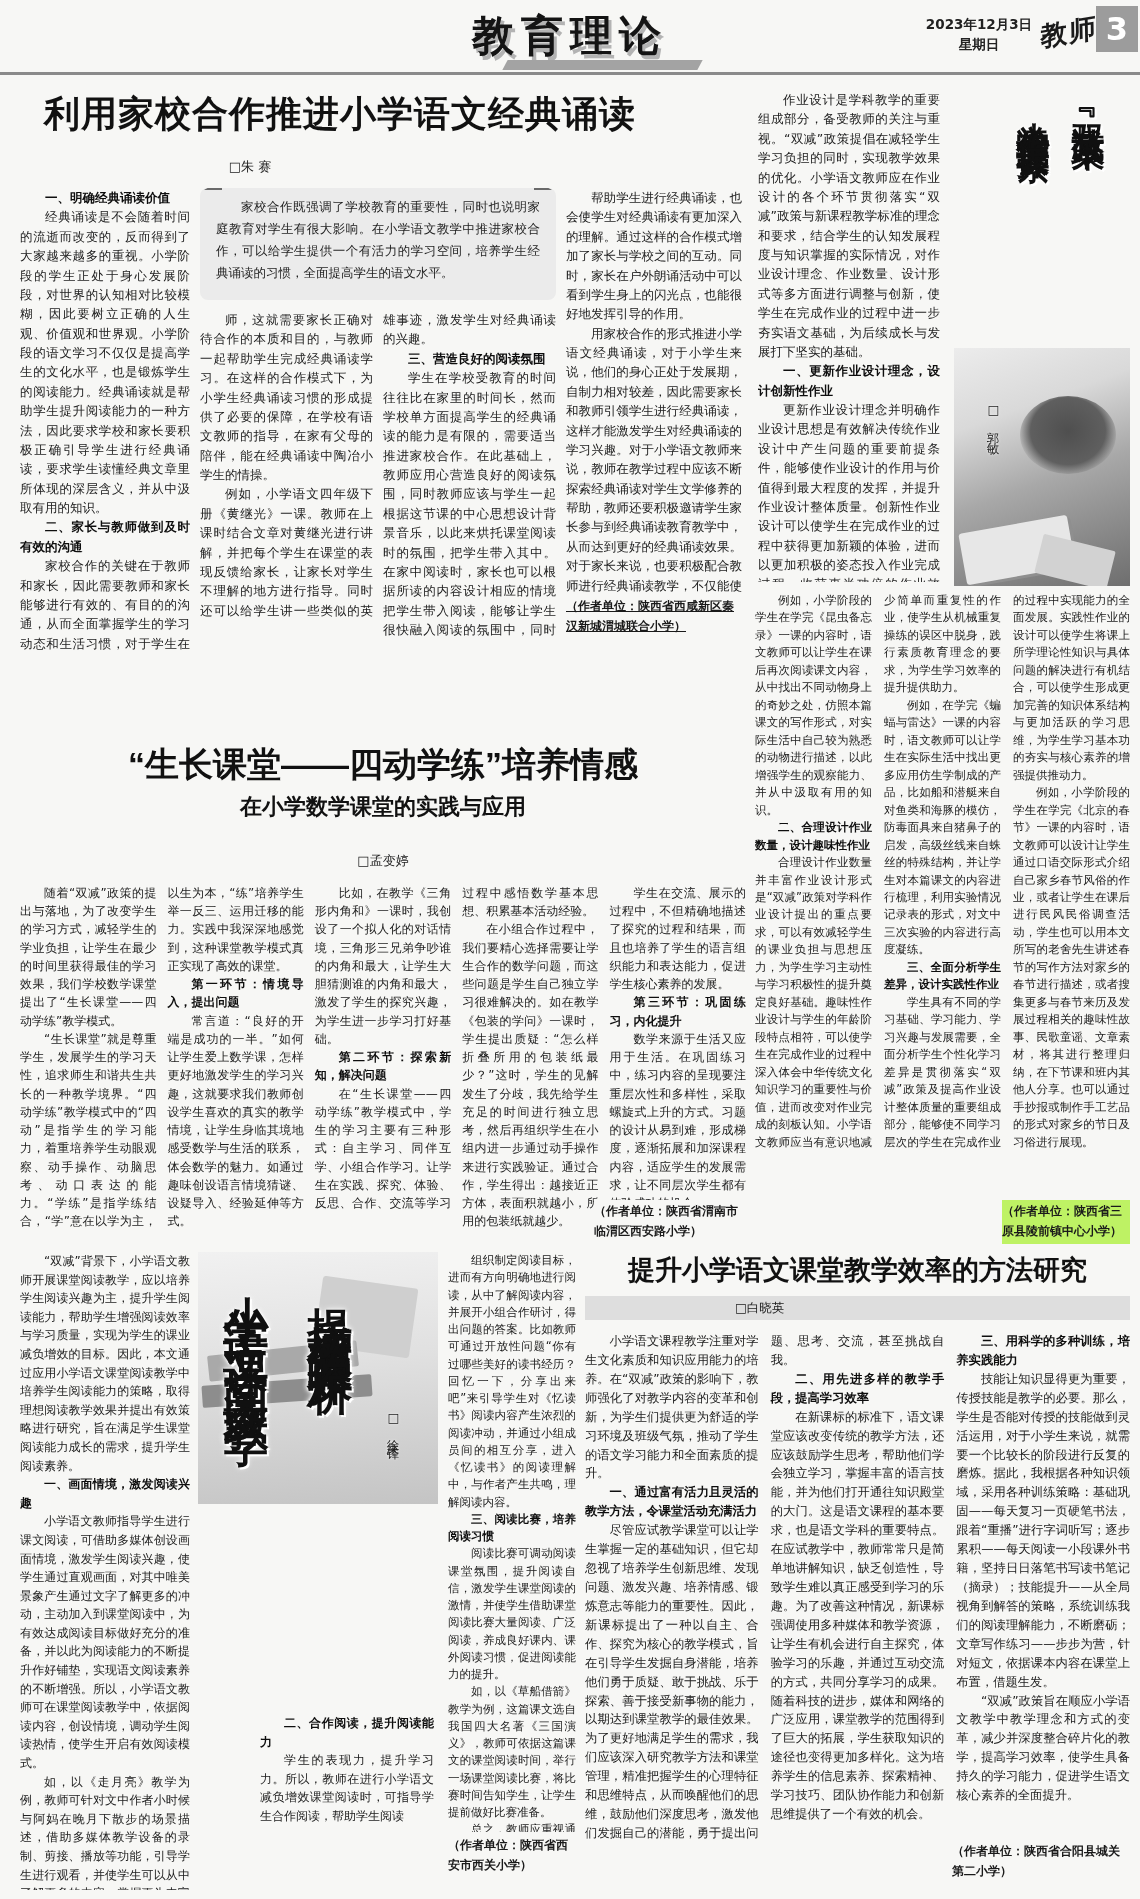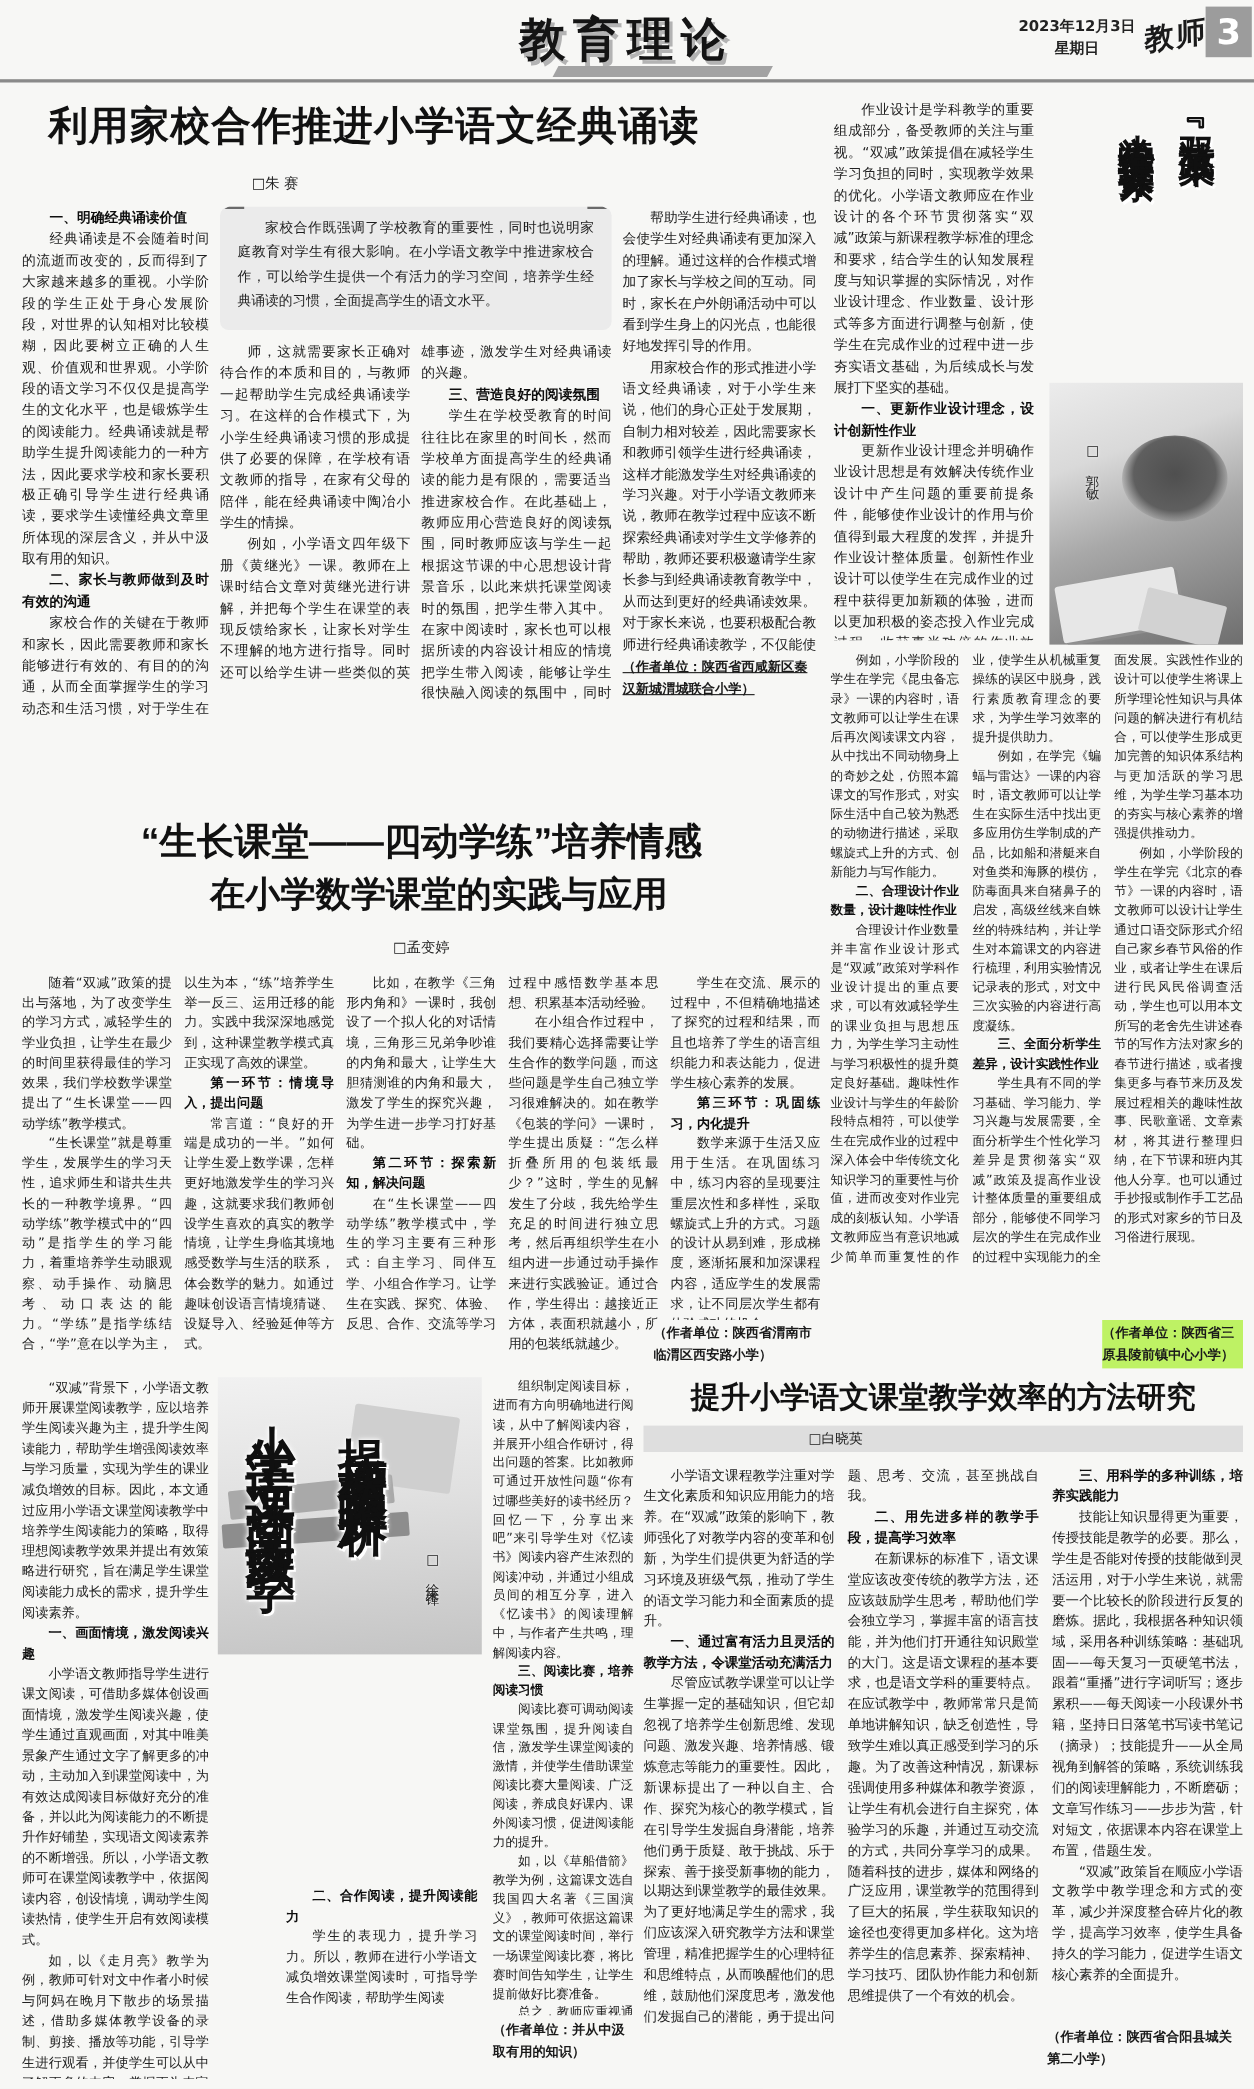--- a/index.html
+++ b/index.html
@@ -122,33 +122,33 @@
     </div>
     <div class="abs" style="left:252px;top:10px;display:flex;gap:10px;z-index:2;">
       <div class="vtitle" style="font-size:33px;letter-spacing:3px;">小学语文作业设计探索</div>
       <div class="vtitle" style="font-size:33px;letter-spacing:3px;">『双减』政策下</div>
     </div>
     <div class="vauthor abs" style="left:226px;top:316px;z-index:2;">□郭  敏</div>
   </div>
 
   <div class="abs" style="left:755px;top:592px;width:375px;height:652px;">
     <div class="flow cols3" style="height:648px;font-size:11.5px;line-height:1.52;">
-        <p class="fp">例如，小学阶段的学生在学完《昆虫备忘录》一课的内容时，语文教师可以让学生在课后再次阅读课文内容，从中找出不同动物身上的奇妙之处，仿照本篇课文的写作形式，对实际生活中自己较为熟悉的动物进行描述，采取螺旋式上升的方式、创新能力与写作能力。</p>
+        <p class="fp">例如，小学阶段的学生在学完《昆虫备忘录》一课的内容时，语文教师可以让学生在课后再次阅读课文内容，从中找出不同动物身上的奇妙之处，仿照本篇课文的写作形式，对实际生活中自己较为熟悉的动物进行描述，以此增强学生的观察能力、并从中汲取有用的知识。</p>
         <p class="fh">二、合理设计作业数量，设计趣味性作业</p>
         <p class="fp">合理设计作业数量并丰富作业设计形式是“双减”政策对学科作业设计提出的重点要求，可以有效减轻学生的课业负担与思想压力，为学生学习主动性与学习积极性的提升奠定良好基础。趣味性作业设计与学生的年龄阶段特点相符，可以使学生在完成作业的过程中深入体会中华传统文化知识学习的重要性与价值，进而改变对作业完成的刻板认知。小学语文教师应当有意识地减少简单而重复性的作业，使学生从机械重复操练的误区中脱身，践行素质教育理念的要求，为学生学习效率的提升提供助力。</p>
         <p class="fp">例如，在学完《蝙蝠与雷达》一课的内容时，语文教师可以让学生在实际生活中找出更多应用仿生学制成的产品，比如船和潜艇来自对鱼类和海豚的模仿，防毒面具来自猪鼻子的启发，高级丝线来自蛛丝的特殊结构，并让学生对本篇课文的内容进行梳理，利用实验情况记录表的形式，对文中三次实验的内容进行高度凝练。</p>
         <p class="fh">三、全面分析学生差异，设计实践性作业</p>
         <p class="fp">学生具有不同的学习基础、学习能力、学习兴趣与发展需要，全面分析学生个性化学习差异是贯彻落实“双减”政策及提高作业设计整体质量的重要组成部分，能够使不同学习层次的学生在完成作业的过程中实现能力的全面发展。实践性作业的设计可以使学生将课上所学理论性知识与具体问题的解决进行有机结合，可以使学生形成更加完善的知识体系结构与更加活跃的学习思维，为学生学习基本功的夯实与核心素养的增强提供推动力。</p>
         <p class="fp">例如，小学阶段的学生在学完《北京的春节》一课的内容时，语文教师可以设计让学生通过口语交际形式介绍自己家乡春节风俗的作业，或者让学生在课后进行民风民俗调查活动，学生也可以用本文所写的老舍先生讲述春节的写作方法对家乡的春节进行描述，或者搜集更多与春节来历及发展过程相关的趣味性故事、民歌童谣、文章素材，将其进行整理归纳，在下节课和班内其他人分享。也可以通过手抄报或制作手工艺品的形式对家乡的节日及习俗进行展现。</p>
       </div>
     <div class="attr abs" style="right: 0; bottom: 0; width: 128px; background:#bef264; padding:2px 0;">（作者单位：陕西省三原县陵前镇中心小学）</div>
   </div>
 
   <div class="abs a-title" style="left:20px;top:742px;width:726px;font-size:34px;">“生长课堂——四动学练”培养情感</div>
-  <div class="abs a-title" style="left:36px;top:792px;width:726px;font-size:32px;">在小学数学课堂的实践与应用</div>
+  <div class="abs a-title" style="left:20px;top:792px;width:726px;font-size:22px;">在小学数学课堂的实践与应用</div>
   <div class="abs a-author" style="left:20px;top:852px;width:726px;">□孟变婷</div>
 
   <div class="abs" style="left:20px;top:884px;width:726px;height:360px;">
     <div class="flow cols5" style="height:360px;font-size:12px;line-height:1.52;">
         <p class="fp">随着“双减”政策的提出与落地，为了改变学生的学习方式，减轻学生的学业负担，让学生在最少的时间里获得最佳的学习效果，我们学校数学课堂提出了“生长课堂——四动学练”教学模式。</p>
         <p class="fp">“生长课堂”就是尊重学生，发展学生的学习天性，追求师生和谐共生共长的一种教学境界。“四动学练”教学模式中的“四动”是指学生的学习能力，着重培养学生动眼观察、动手操作、动脑思考、动口表达的能力。“学练”是指学练结合，“学”意在以学为主，以生为本，“练”培养学生举一反三、运用迁移的能力。实践中我深深地感觉到，这种课堂教学模式真正实现了高效的课堂。</p>
         <p class="fh">第一环节：情境导入，提出问题</p>
         <p class="fp">常言道：“良好的开端是成功的一半。”如何让学生爱上数学课，怎样更好地激发学生的学习兴趣，这就要求我们教师创设学生喜欢的真实的教学情境，让学生身临其境地感受数学与生活的联系，体会数学的魅力。如通过趣味创设语言情境猜谜、设疑导入、经验延伸等方式。</p>
         <p class="fp">比如，在教学《三角形内角和》一课时，我创设了一个拟人化的对话情境，三角形三兄弟争吵谁的内角和最大，让学生大胆猜测谁的内角和最大，激发了学生的探究兴趣，为学生进一步学习打好基础。</p>
         <p class="fh">第二环节：探索新知，解决问题</p>
@@ -185,21 +185,21 @@
     </div>
 
     <div class="abs" style="left:428px;top:0;width:128px;height:638px;">
       <div class="flow" style="height:580px;font-size:11.5px;line-height:1.5;">
           <p class="fp">组织制定阅读目标，进而有方向明确地进行阅读，从中了解阅读内容，并展开小组合作研讨，得出问题的答案。比如教师可通过开放性问题“你有过哪些美好的读书经历？回忆一下，分享出来吧”来引导学生对《忆读书》阅读内容产生浓烈的阅读冲动，并通过小组成员间的相互分享，进入《忆读书》的阅读理解中，与作者产生共鸣，理解阅读内容。</p>
           <p class="fh">三、阅读比赛，培养阅读习惯</p>
           <p class="fp">阅读比赛可调动阅读课堂氛围，提升阅读自信，激发学生课堂阅读的激情，并使学生借助课堂阅读比赛大量阅读、广泛阅读，养成良好课内、课外阅读习惯，促进阅读能力的提升。</p>
           <p class="fp">如，以《草船借箭》教学为例，这篇课文选自我国四大名著《三国演义》，教师可依据这篇课文的课堂阅读时间，举行一场课堂阅读比赛，将比赛时间告知学生，让学生提前做好比赛准备。</p>
           <p class="fp">总之，教师应重视通过课堂阅读培养学生的阅读理解能力与良好的阅读习惯，提升阅读素养。</p>
         </div>
-      <div class="attr" style="margin-top:4px;">（作者单位：并从中汲取有用的知识）</div>
+      <div class="attr" style="margin-top:4px;">（作者单位：陕西省西安市西关小学）</div>
     </div>
   </div>
 
   <div class="abs" style="left:585px;top:1252px;width:545px;height:640px;">
     <div class="a-title" style="font-size:27px;">提升小学语文课堂教学效率的方法研究</div>
     <div class="author-bar" style="margin-top:8px;height:24px;padding-left:150px;"><span>□白晓英</span></div>
     <div style="position:relative;margin-top:12px;height:552px;">
       <div class="flow cols3" style="height:552px;font-size:12.3px;line-height:1.54;">
           <p class="fp">小学语文课程教学注重对学生文化素质和知识应用能力的培养。在“双减”政策的影响下，教师强化了对教学内容的变革和创新，为学生们提供更为舒适的学习环境及班级气氛，推动了学生的语文学习能力和全面素质的提升。</p>
           <p class="fh">一、通过富有活力且灵活的教学方法，令课堂活动充满活力</p>

